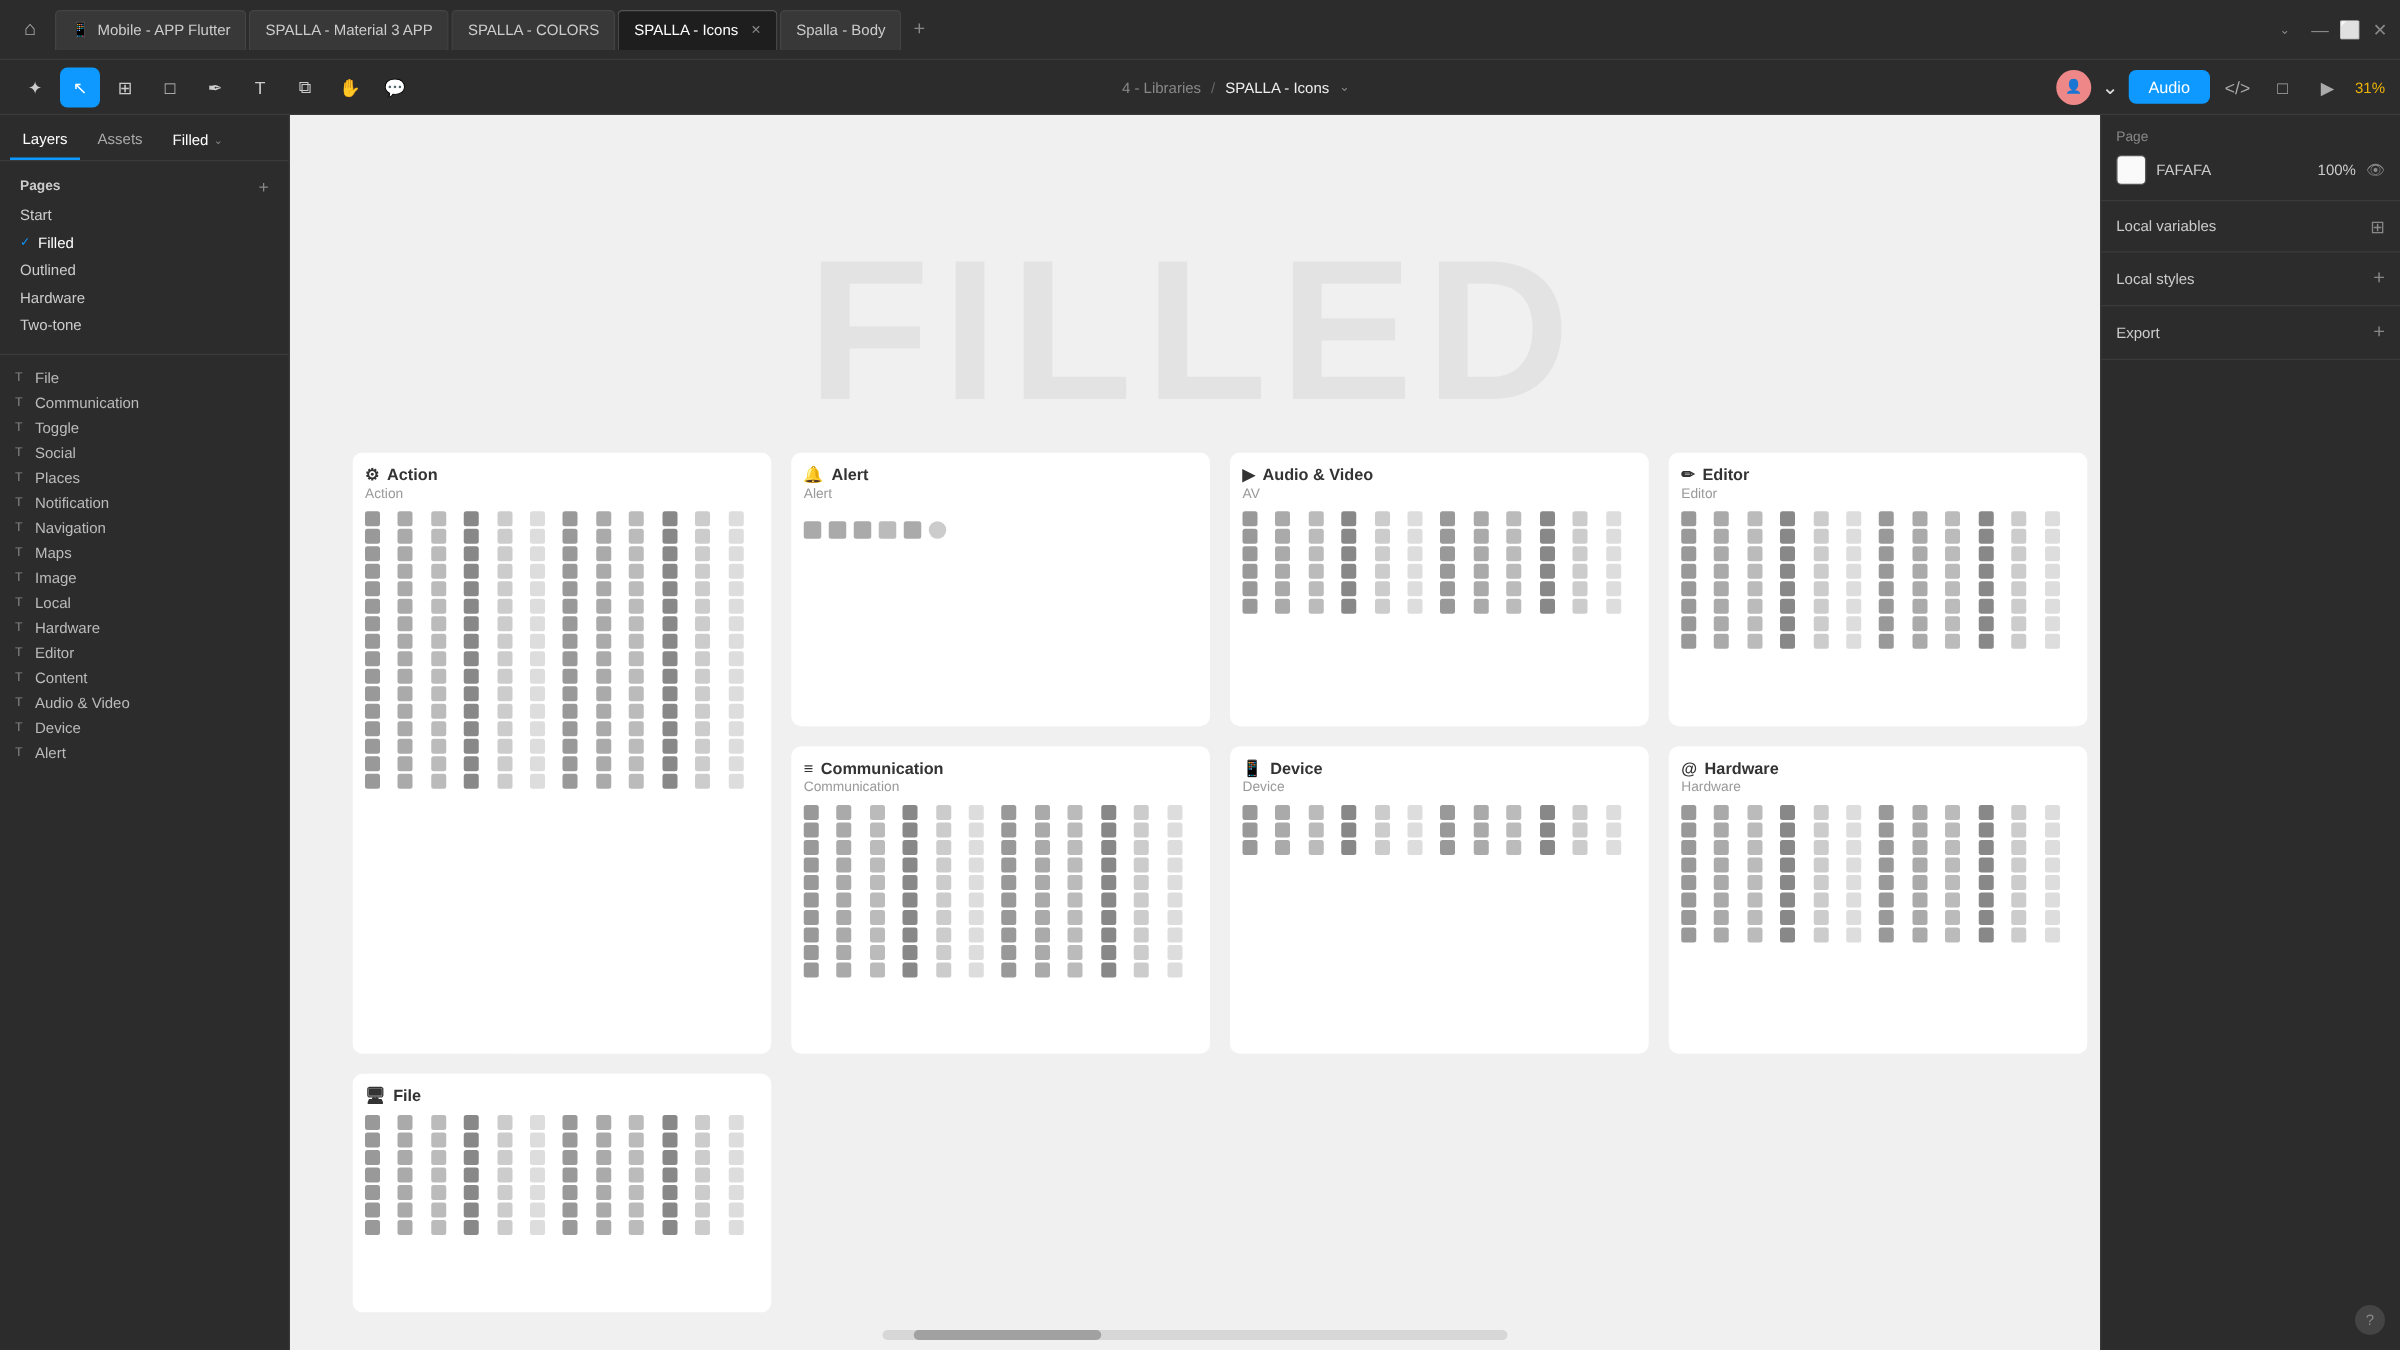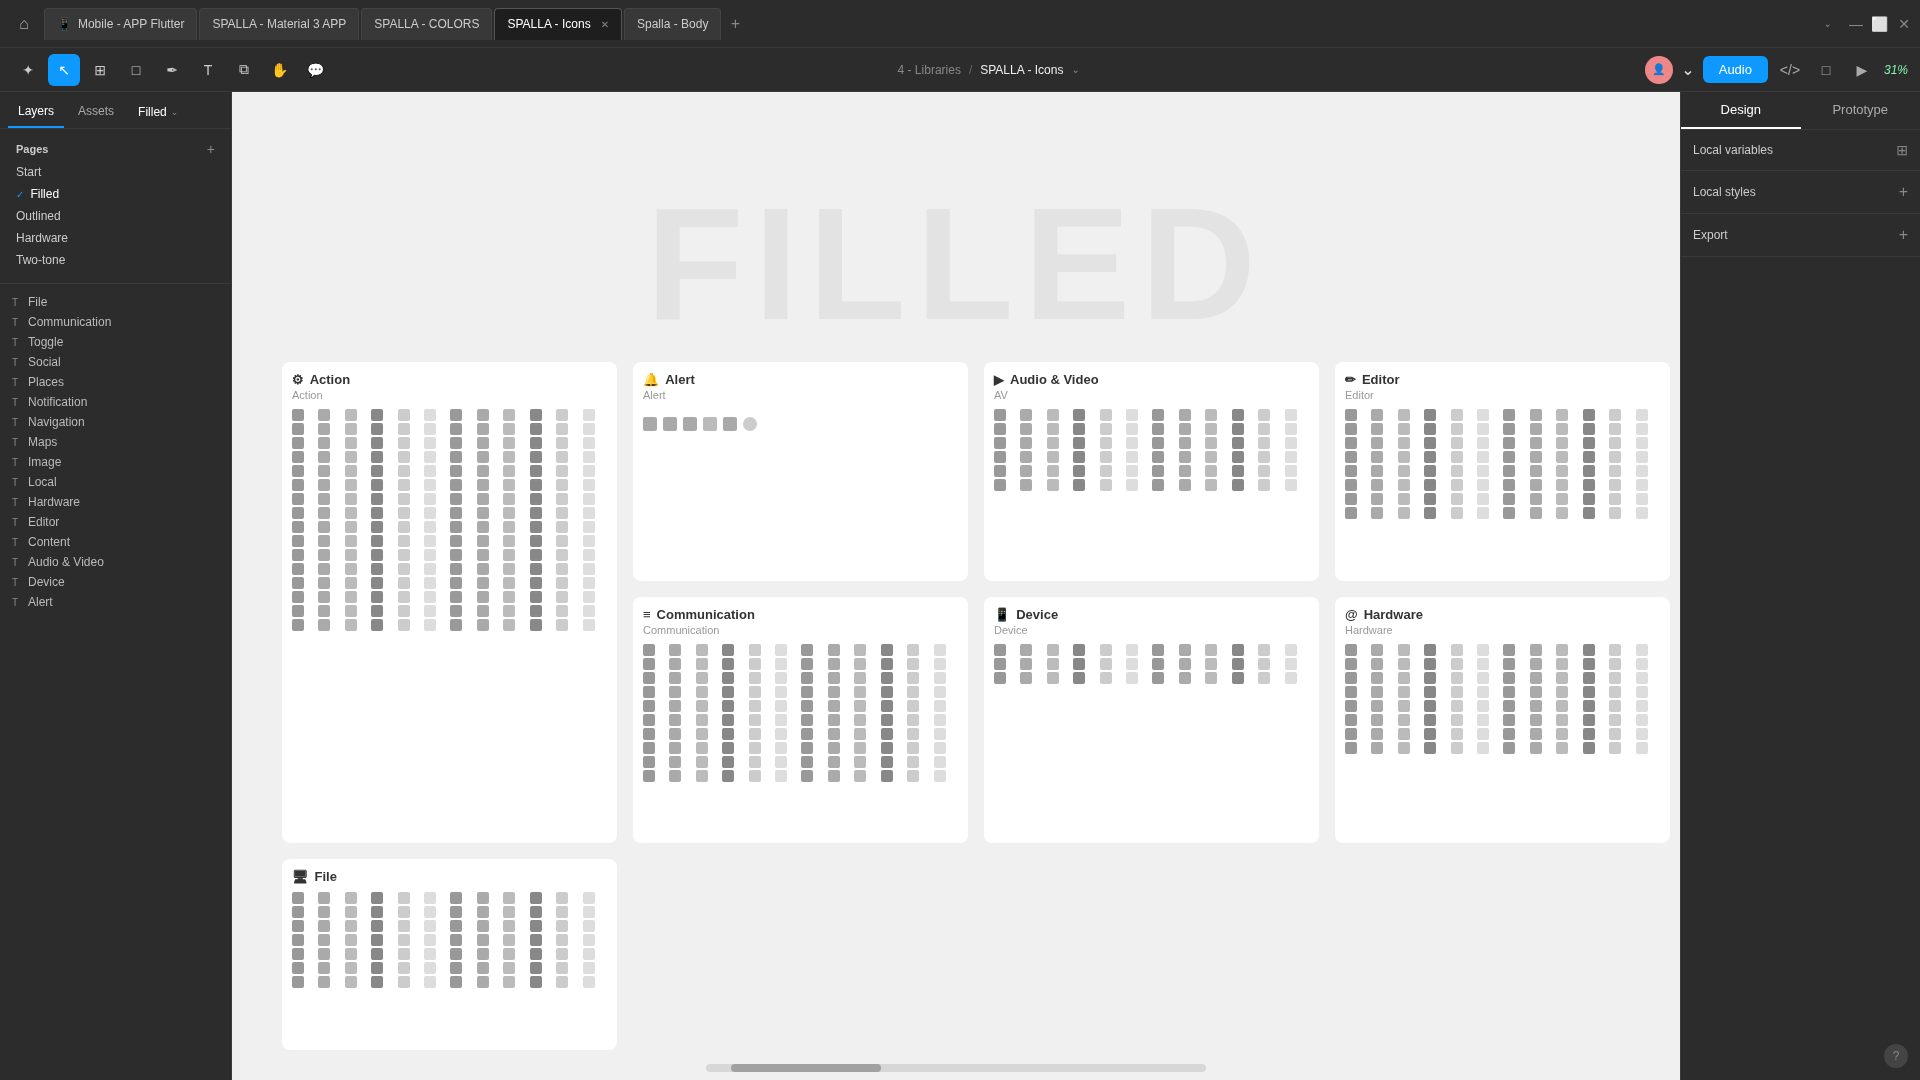--- a/index.html
+++ b/index.html
@@ -139,21 +139,21 @@
     <span style="font-size:12px; color:#eee;">SPALLA - Icons</span>
     <span style="color:#888; font-size:10px; cursor:pointer;">⌄</span>
   </div>
   <div class="toolbar-right">
     <div class="avatar">👤</div>
     <span class="dropdown-arrow" style="cursor:pointer;">⌄</span>
     <button class="share-btn">Audio</button>
     <div class="icon-btn">&lt;/&gt;</div>
     <div class="icon-btn">□</div>
     <div class="icon-btn">▶</div>
-    <span style="font-size:12px; color:#86efac; cursor:pointer;font-style:italic;">31%</span>
+    <span style="font-size:12px; color:#eab308; cursor:pointer;">31%</span>
   </div>
 </div>
 
 <div class="main">
 
   <div class="left-panel">
     <div class="panel-tabs">
       <div class="panel-tab active">
         <span>Layers</span>
       </div>
@@ -1050,29 +1050,30 @@
 
       </div>
 
       <div style="position:absolute; bottom:8px; left:50%; transform:translateX(-50%); width:500px; height:8px; background:rgba(0,0,0,0.1); border-radius:4px;">
         <div style="position:absolute; left:5%; width:30%; height:100%; background:rgba(0,0,0,0.25); border-radius:4px;"></div>
       </div>
     </div>
   </div>
 
   <div class="right-panel" style="position:relative;">
-    <div class="right-panel-tabs">
-      <div class="right-tab active">
-        <span>Design</span>
-      </div>
-      <div class="right-tab">
-        <span>Prototype</span>
-      </div>
-    </div>
-
+
+    <div class="right-section">
+      <div class="right-section-label">Page</div>
+      <div class="color-row">
+        <div class="color-swatch"></div>
+        <span class="color-value">FAFAFA</span>
+        <span class="color-pct">100%</span>
+        <span class="eye-icon">👁</span>
+      </div>
+    </div>
 
     <div class="right-section">
       <div class="local-vars-row">
         <span class="local-vars-label">Local variables</span>
         <span class="local-vars-icon">⊞</span>
       </div>
     </div>
 
     <div class="right-section">
       <div class="local-styles-row">

